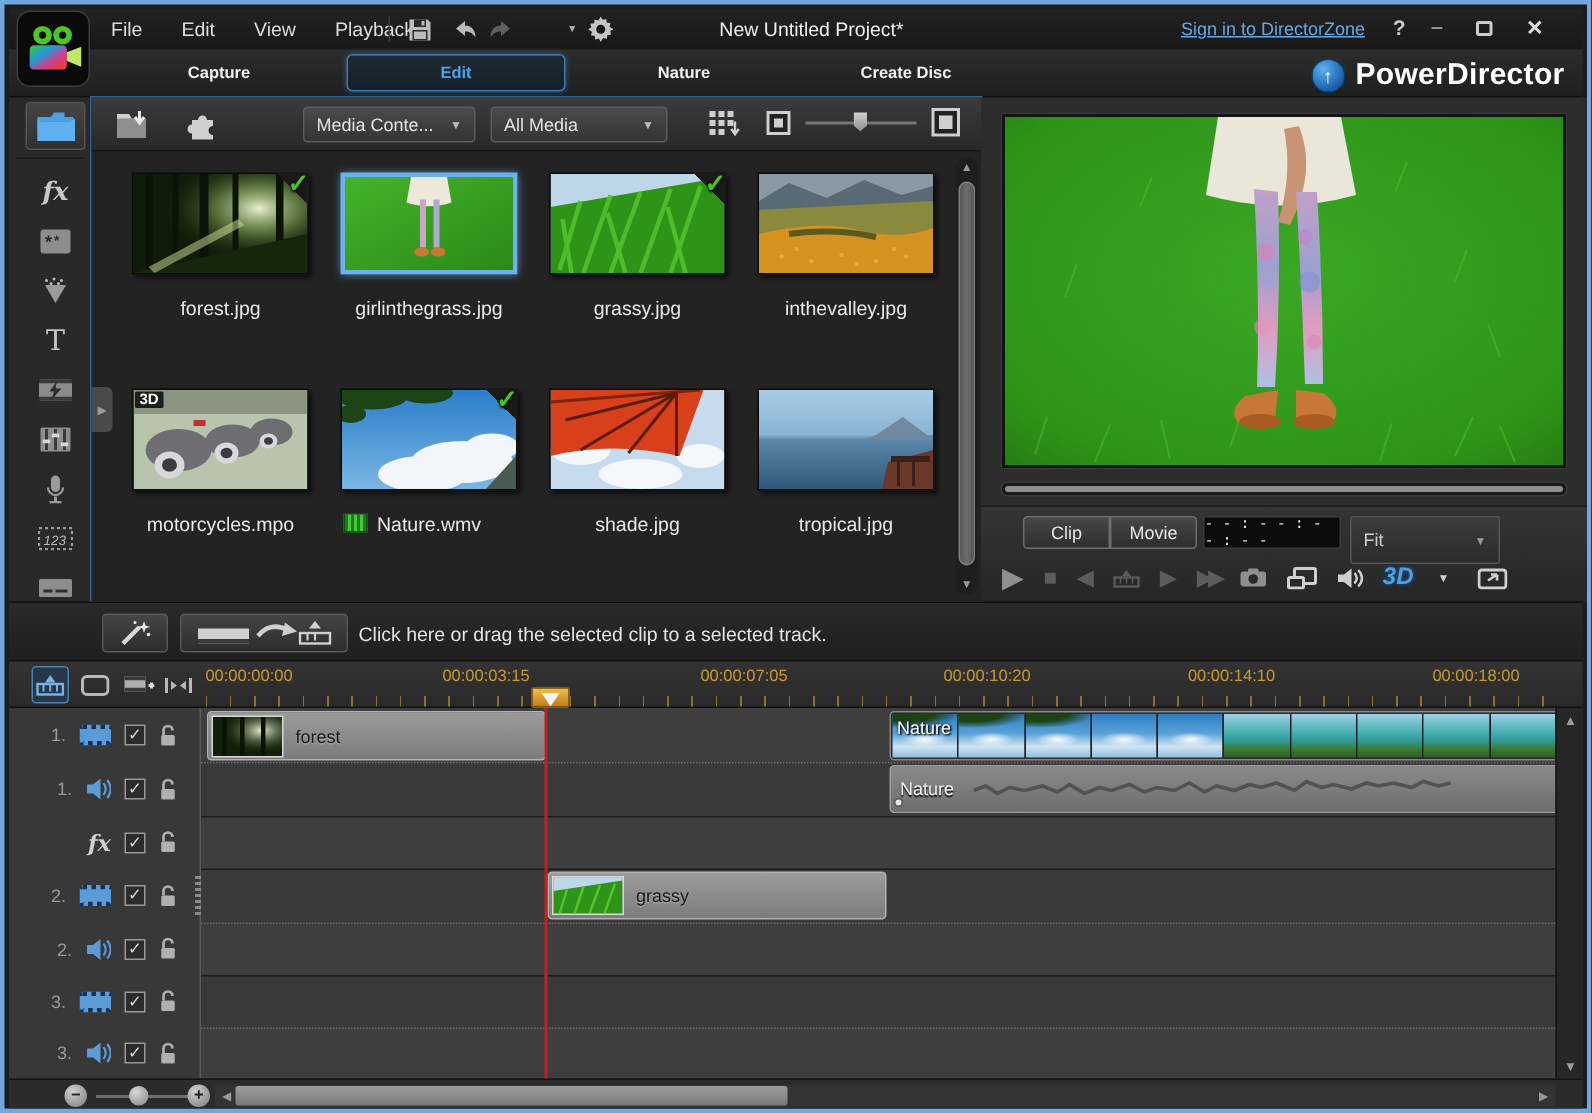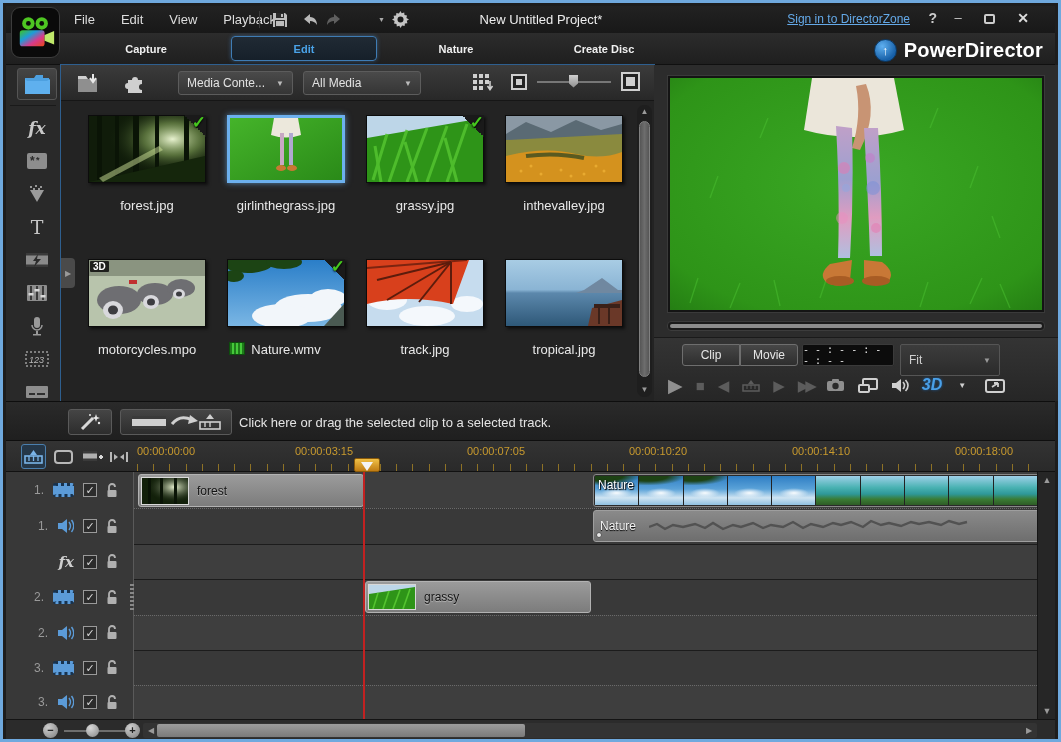--- a/index.html
+++ b/index.html
@@ -33,21 +33,21 @@
   
   .sidebar { position:absolute; left:3px; top:62px; width:55px; height:336px; background:#292929; border-right:1px solid #191919; }
   .side-btn { position:absolute; left:11px; width:40px; height:30px; display:flex; align-items:center; justify-content:center; cursor:pointer; }
   .side-btn.sel { background:linear-gradient(#454545,#303030); border:1px solid #555; border-radius:3px; height:32px; }
   .side-sep { position:absolute; left:4px; right:4px; top:40px; height:1px; background:#1a1a1a; }
 
   
   .media-panel { position:absolute; left:58px; top:62px; width:593px; height:336px; background:#232323; outline:1px solid #2e5f8f; }
   .media-toolbar { position:absolute; left:0; top:0; right:0; height:36px; background:linear-gradient(#3b3b3b,#282828); border-bottom:1px solid #161616; }
   .mt-btn { position:absolute; top:4px; width:32px; height:28px; display:flex; align-items:center; justify-content:center; cursor:pointer; }
-  .dropdown { position:absolute; top:6px; height:24px; background:linear-gradient(#4a4a4a,#353535); border:1px solid #5c5c5c; border-radius:3px; color:#e2e2e2; font-size:12px; display:flex; align-items:center; padding:0 8px; cursor:pointer; }
+  .dropdown { position:absolute; top:6px; height:24px; background:linear-gradient(#4a4a4a,#353535); border:1px solid #5c5c5c; border-radius:3px; color:#e2e2e2; font-size:12px; display:flex; align-items:center; padding:0 8px; cursor:pointer;margin-left:24px; }
   .dropdown .dd-arrow { margin-left:auto; color:#bbb; font-size:8px; padding-left:10px; }
   .zoom-ctl { position:absolute; right:14px; top:7px; display:flex; align-items:center; gap:10px; }
   .sq-small, .sq-big { border:2px solid #cfcfcf; background:#222; display:flex; align-items:center; justify-content:center; cursor:pointer; }
   .sq-small { width:16px; height:16px; } .sq-big { width:19px; height:19px; }
   .sq-small::after { content:""; width:6px; height:6px; background:#cfcfcf; }
   .sq-big::after { content:""; width:9px; height:9px; background:#cfcfcf; }
   .thumb-slider { position:relative; width:74px; height:18px; cursor:pointer; }
   .thumb-slider .track { position:absolute; left:0; right:0; top:8px; height:2px; background:#777; }
   .thumb-slider .handle { position:absolute; left:32px; top:2px; width:9px; height:13px; background:linear-gradient(#cfcfcf,#8d8d8d); clip-path:polygon(0 0,100% 0,100% 70%,50% 100%,0 70%); }
 
@@ -504,21 +504,21 @@
               <path d="M0 0 L102 0 L86 44 Q40 34 0 44 Z" fill="#d8401c"></path>
               <path d="M0 8 L100 0" stroke="#7c2410" stroke-width="2"></path>
               <g stroke="#5c1c0c" stroke-width="2" fill="none">
                 <path d="M84 2 L20 40"></path>
                 <path d="M84 2 L52 42"></path>
                 <path d="M84 2 L84 44"></path>
                 <path d="M84 2 L10 20"></path>
               </g>
             </svg>
         </div>
-        <div class="lib-name">track.jpg</div>
+        <div class="lib-name">shade.jpg</div>
       </div>
       <div class="lib-item">
         <div class="lib-thumb">
           <svg width="116" height="66" viewBox="0 0 116 66" preserveAspectRatio="none">
               <linearGradient id="sea" x1="0" y1="0" x2="0" y2="1">
                 <stop offset="0" stop-color="#a8cce4"></stop>
                 <stop offset=".45" stop-color="#8ab4d4"></stop>
                 <stop offset=".5" stop-color="#5c88ac"></stop>
                 <stop offset="1" stop-color="#2e5878"></stop>
               </linearGradient>

